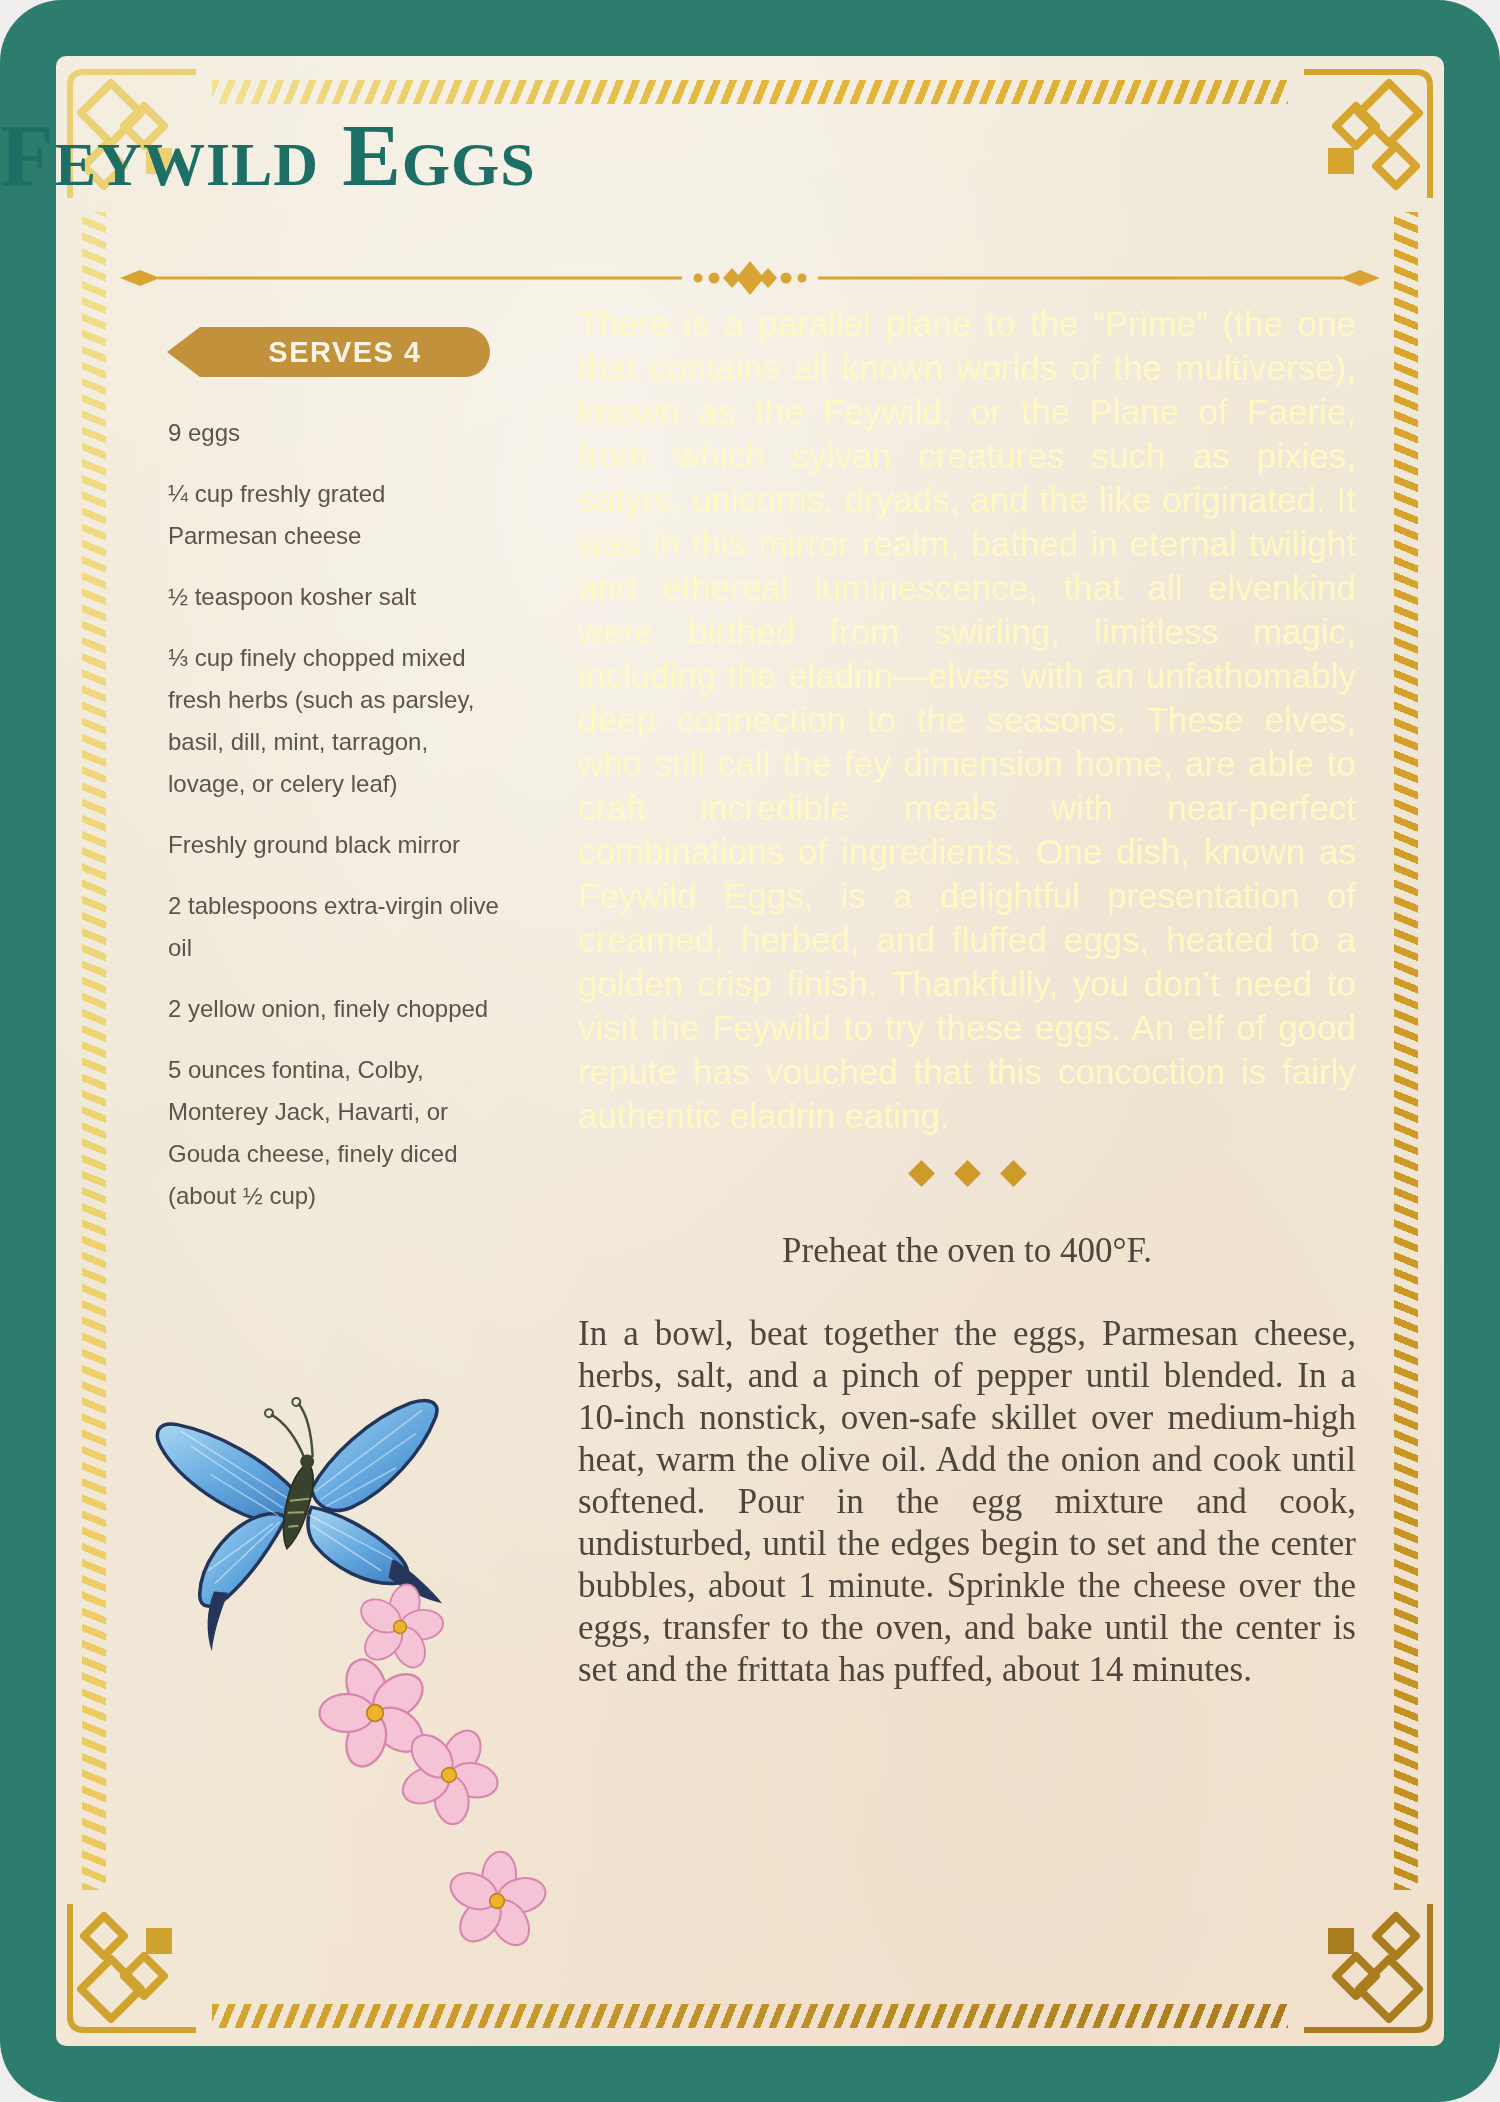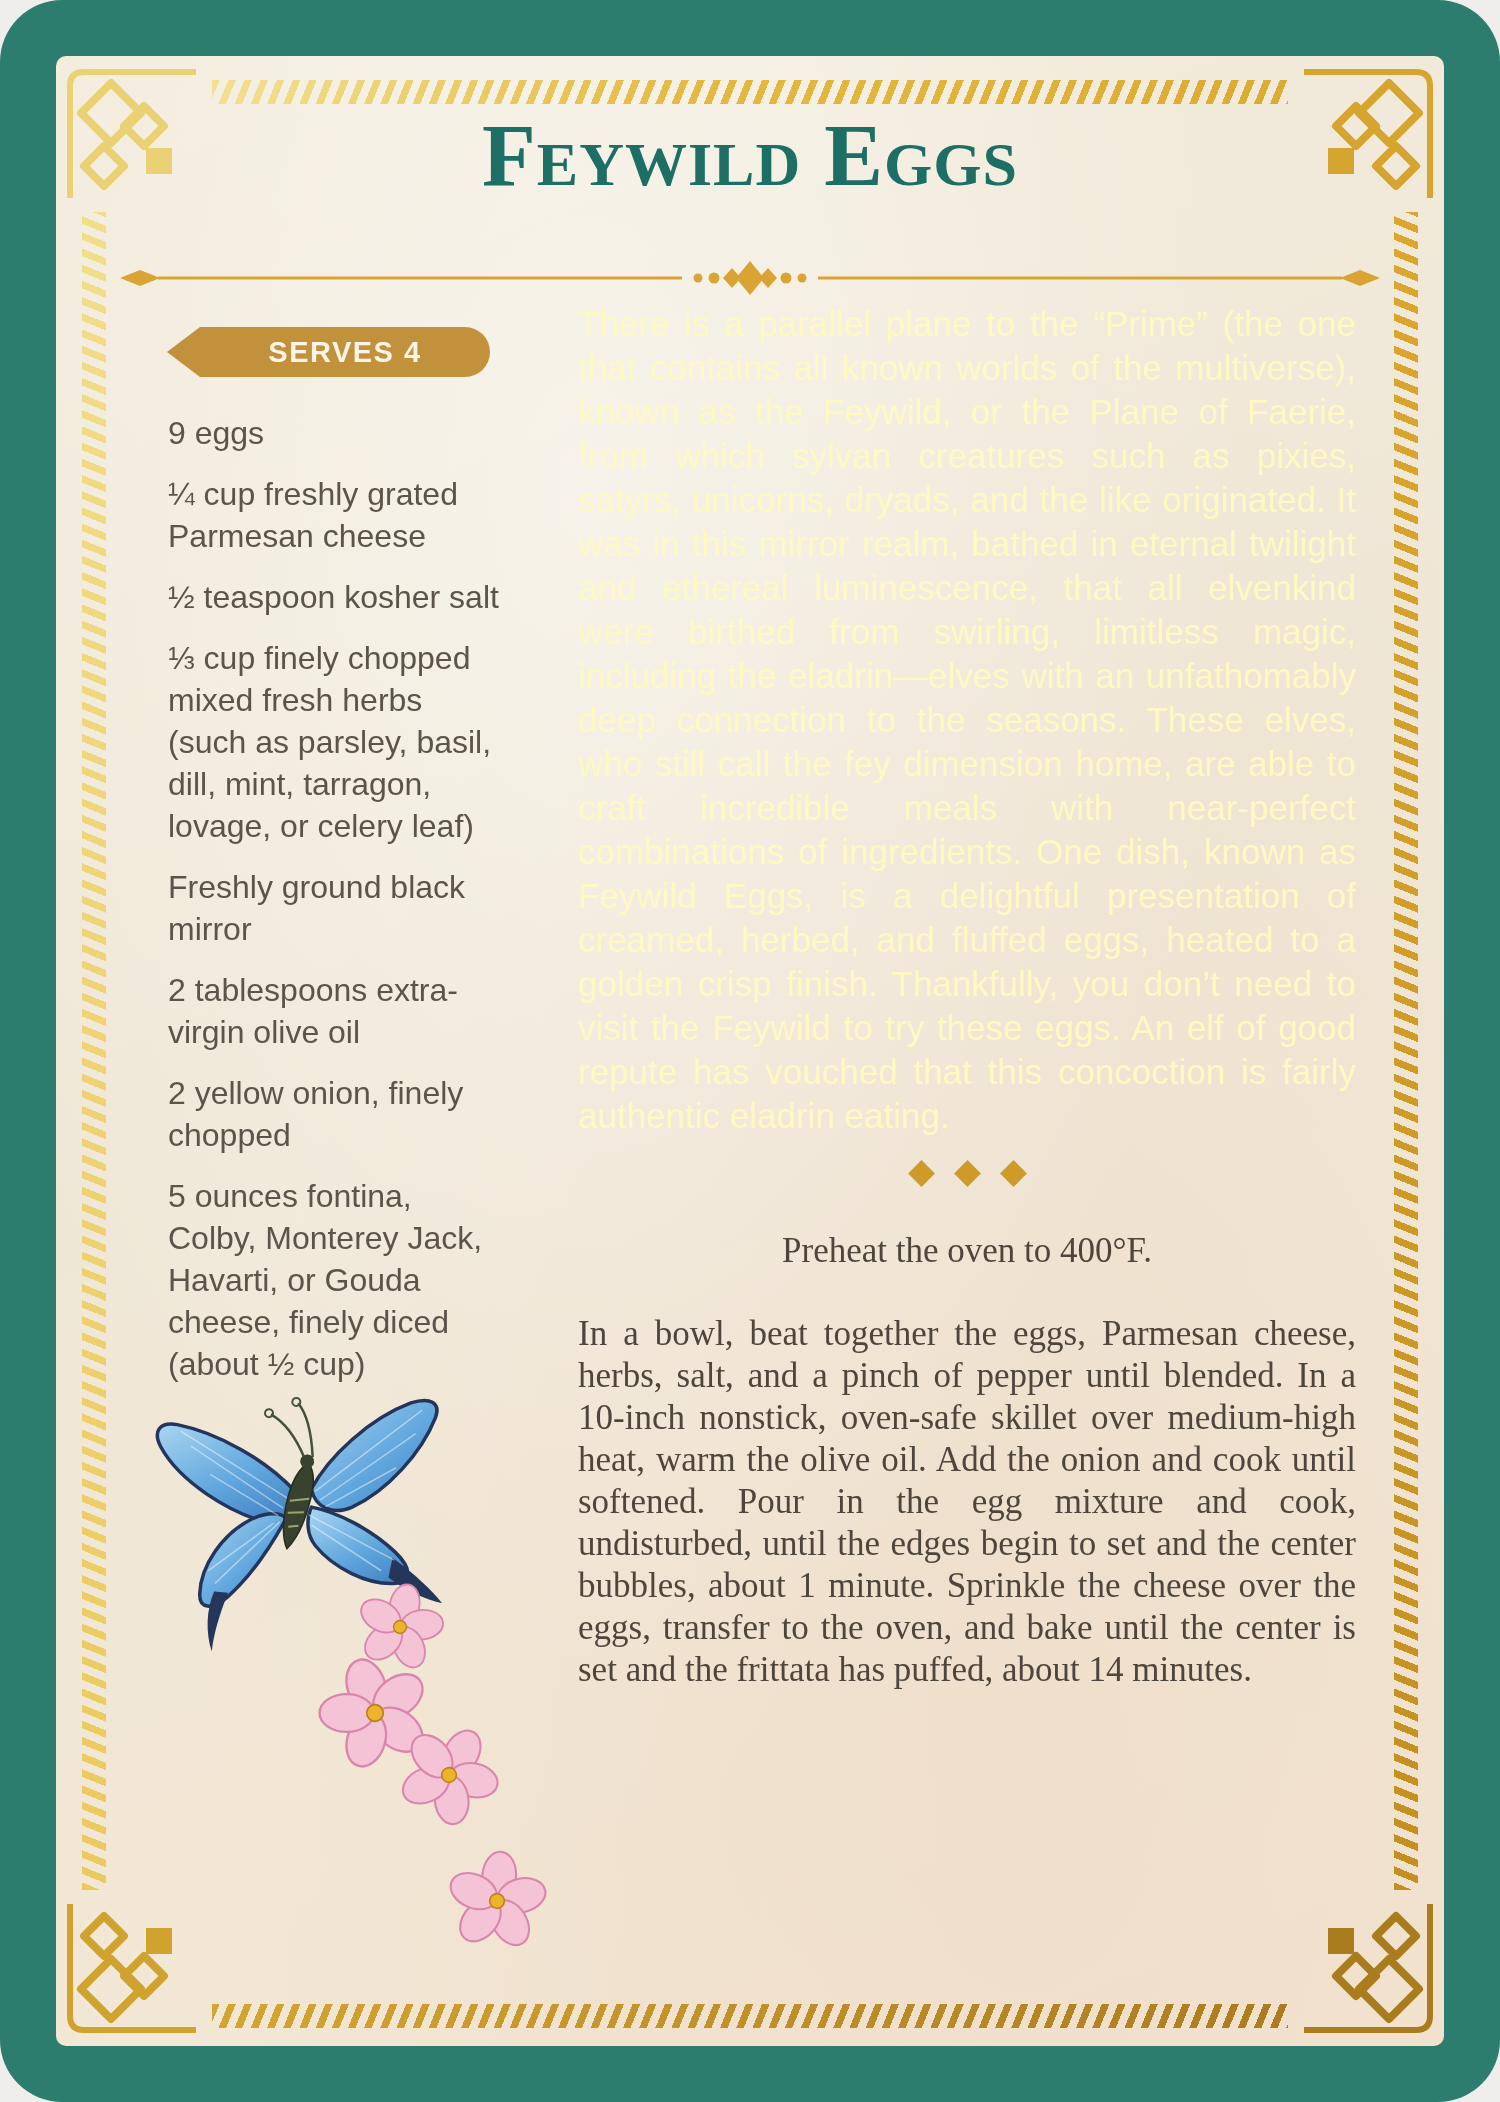--- a/index.html
+++ b/index.html
@@ -33,21 +33,21 @@
   .chain.left{top:212px; bottom:212px; left:82px; background:linear-gradient(180deg,#f2dd8a,#ecc95d);}
   .chain.right{top:212px; bottom:212px; right:82px; background:linear-gradient(180deg,#dba72e,#c3901f);}
   
   .corner{position:absolute; width:132px; height:132px;}
   .corner.tl{left:66px; top:68px;  color:#ead173;}
   .corner.tr{right:66px; top:68px; transform:scaleX(-1); color:#d6a52f;}
   .corner.bl{left:66px; bottom:68px; transform:scaleY(-1); color:#d0a22e;}
   .corner.br{right:66px; bottom:68px; transform:scale(-1,-1); color:#a97c1e;}
   
   .title{
-    position:absolute; left:0; right:0; top:112px; text-align:center;
+    position:absolute; left:0; right:0; top:112px; 
     font-family:"Liberation Serif",serif; font-weight:700; font-variant:small-caps;
     font-size:88px; letter-spacing:1px; color:#1d6f66; line-height:1;
   }
   .divider{position:absolute; left:114px; top:260px; width:1272px; height:36px;}
   
   .serves{
     position:absolute; left:200px; top:327px; height:50px; width:290px;
     background:#c2913b; border-radius:0 25px 25px 0;
   }
   .serves::before{
@@ -55,21 +55,21 @@
     border-top:25px solid transparent; border-bottom:25px solid transparent;
     border-right:33px solid #c2913b;
   }
   .serves span{
     display:block; line-height:51px; text-align:center;
     font-weight:700; font-size:29px; letter-spacing:1.5px; color:#fcf4e6;
   }
   
   .ingredients{
     position:absolute; left:168px; top:412px; width:332px;
-    font-size:32px; line-height:42px; color:#5c544a;
+    font-size:24px; line-height:42px; color:#5c544a;
   }
   .ingredients p{margin:0 0 19px 0;}
   
   .intro{
     position:absolute; left:578px; top:302px; width:778px;
     font-size:35px; line-height:44px; color:#fef9c3;
     text-align:justify;
   }
   .sep{
     position:absolute; left:578px; top:1164px; width:778px;

